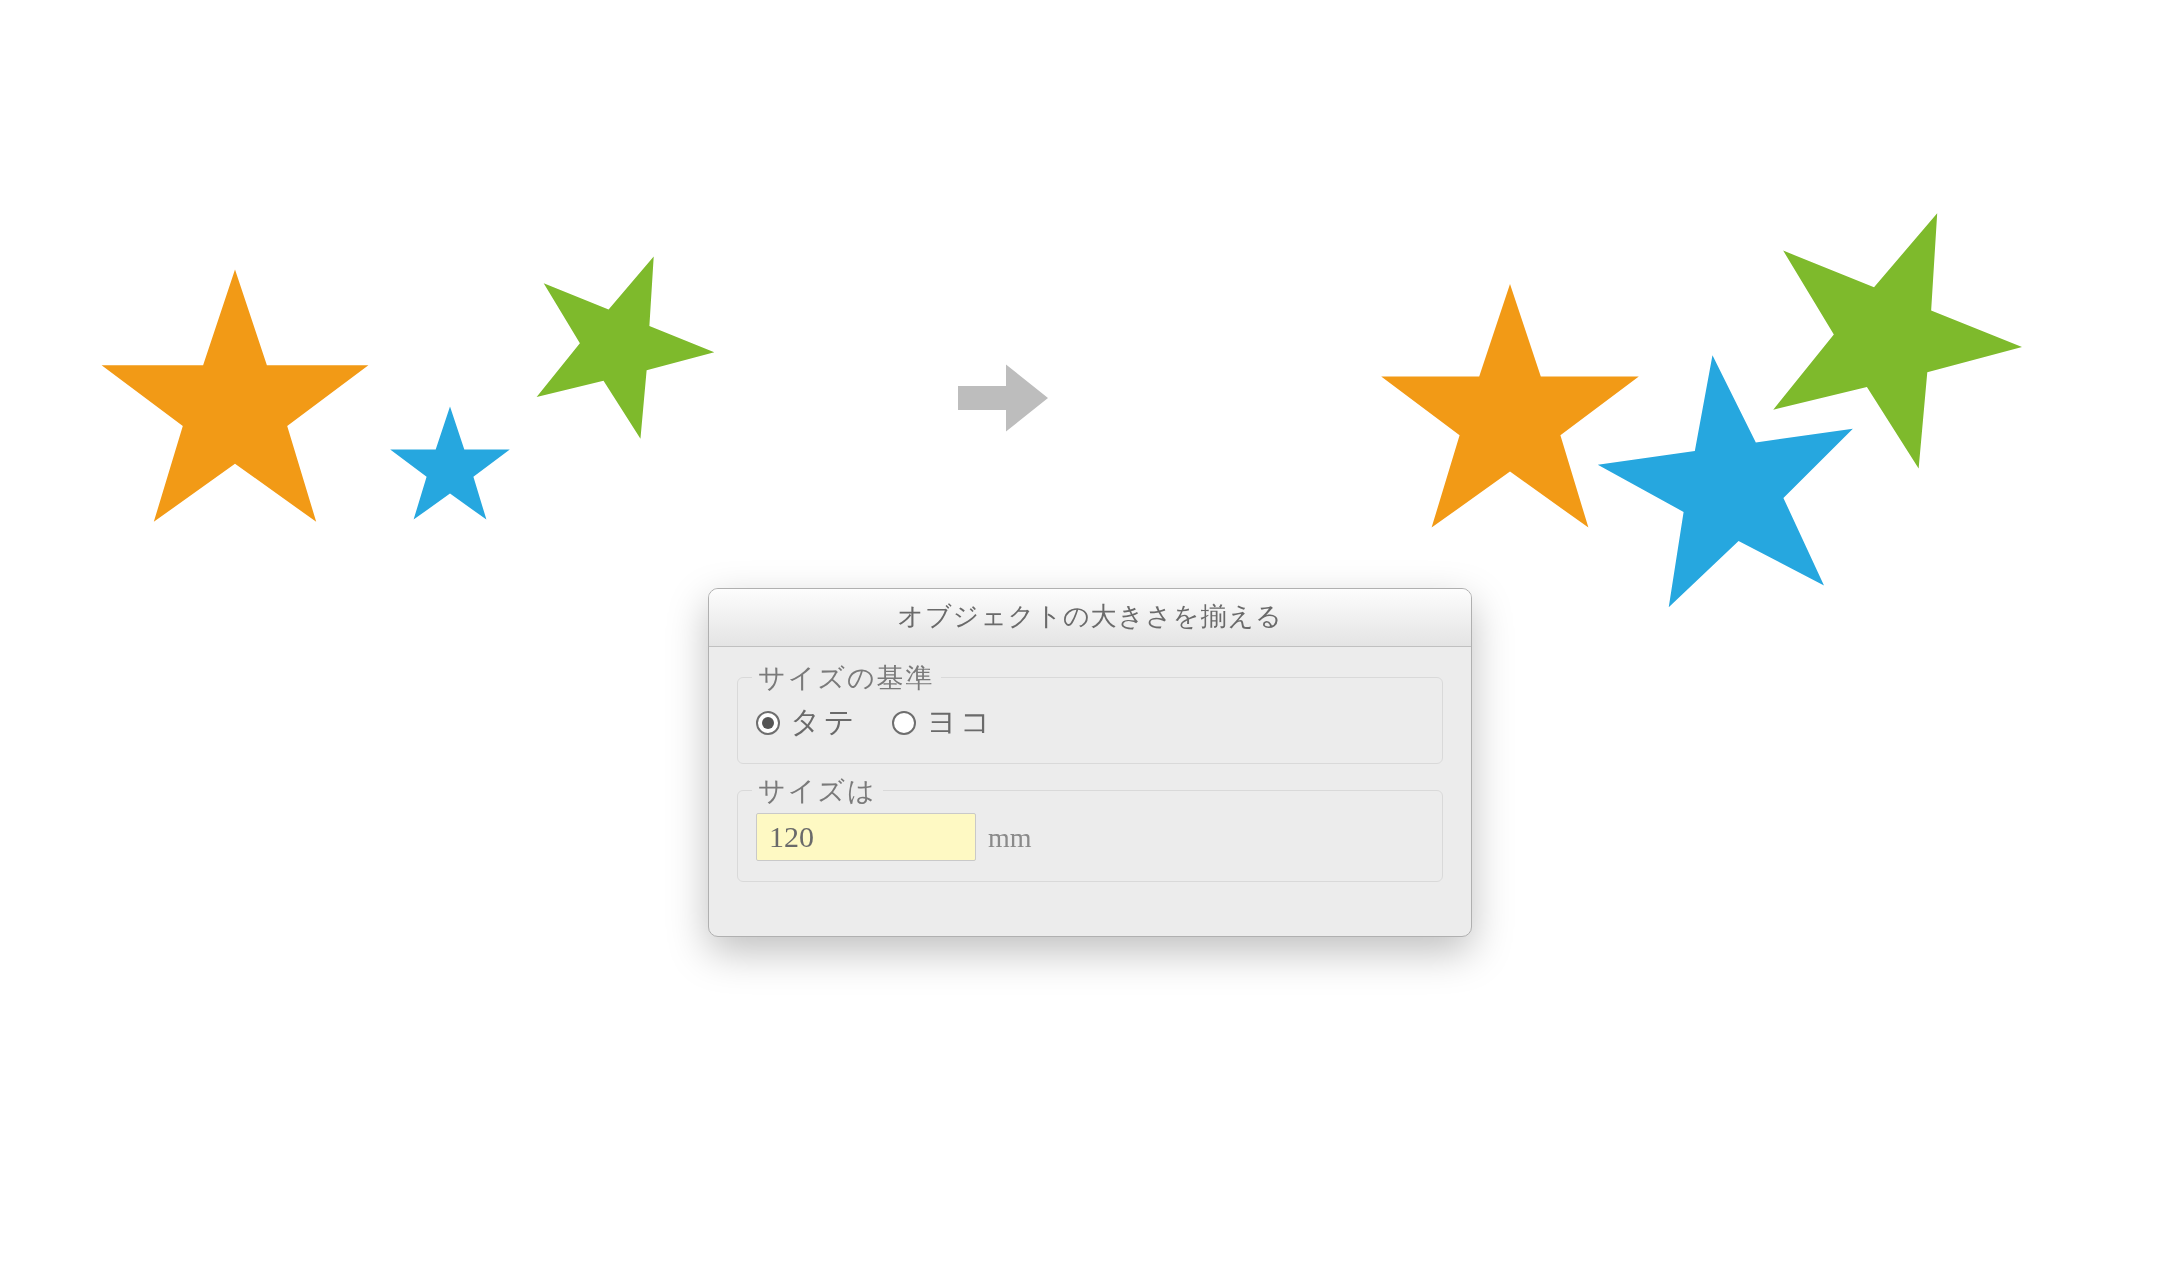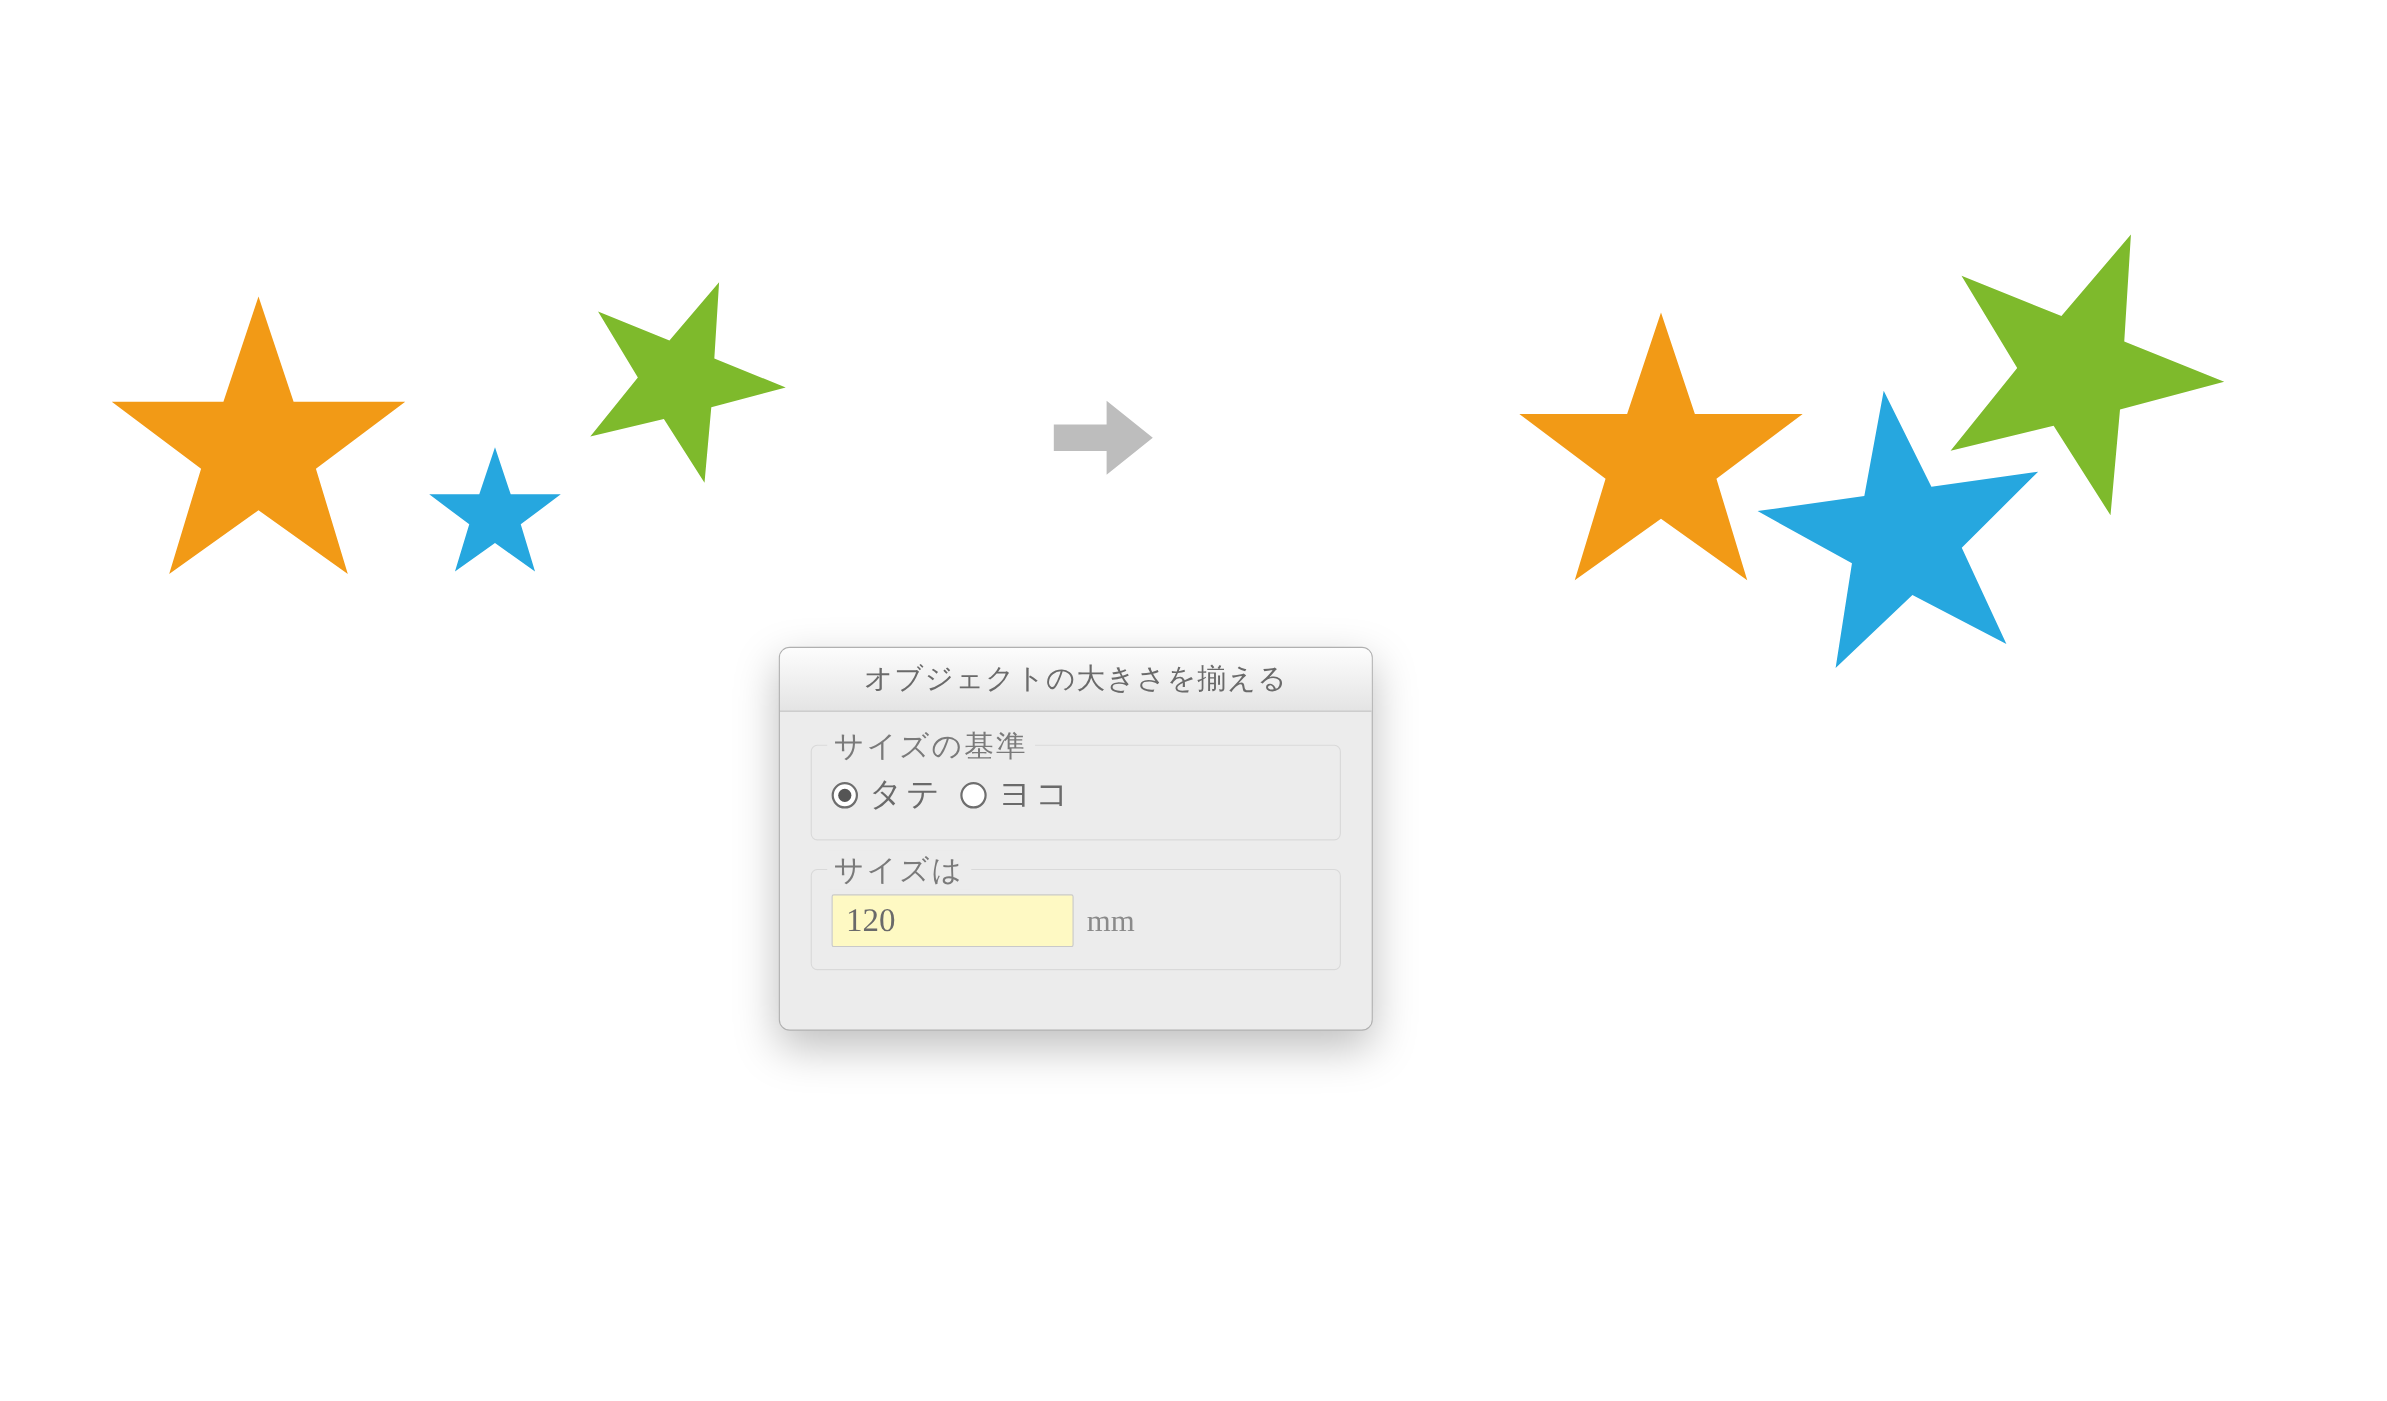--- a/index.html
+++ b/index.html
@@ -13,21 +13,21 @@
     .star { position: absolute; }
     .arrow {
       position: absolute;
       left: 940px;
       top: 338px;
     }
     .dialog {
       position: absolute;
       left: 708px;
       top: 588px;
-      width: 540px;
+      width: 764px;
       background: #ececec;
       border: 1px solid #b0b0b0;
       border-radius: 10px;
       box-shadow: 0 15px 40px rgba(0,0,0,0.25);
       overflow: hidden;
     }
     .dialog-titlebar {
       background: linear-gradient(#fdfdfd, #e4e4e4);
       border-bottom: 1px solid #c0c0c0;
       text-align: center;
@@ -52,21 +52,21 @@
       top: -18px;
       left: 14px;
       background: #ececec;
       padding: 0 6px;
       font-size: 27px;
       color: #7a7a7a;
       letter-spacing: 2px;
     }
     .radio-row {
       display: flex;
-      gap: 16px;
+      gap: 35px;
       align-items: center;
       padding-top: 10px;
     }
     .radio-item {
       display: flex;
       align-items: center;
       gap: 10px;
       cursor: pointer;
     }
     .radio-circle {

